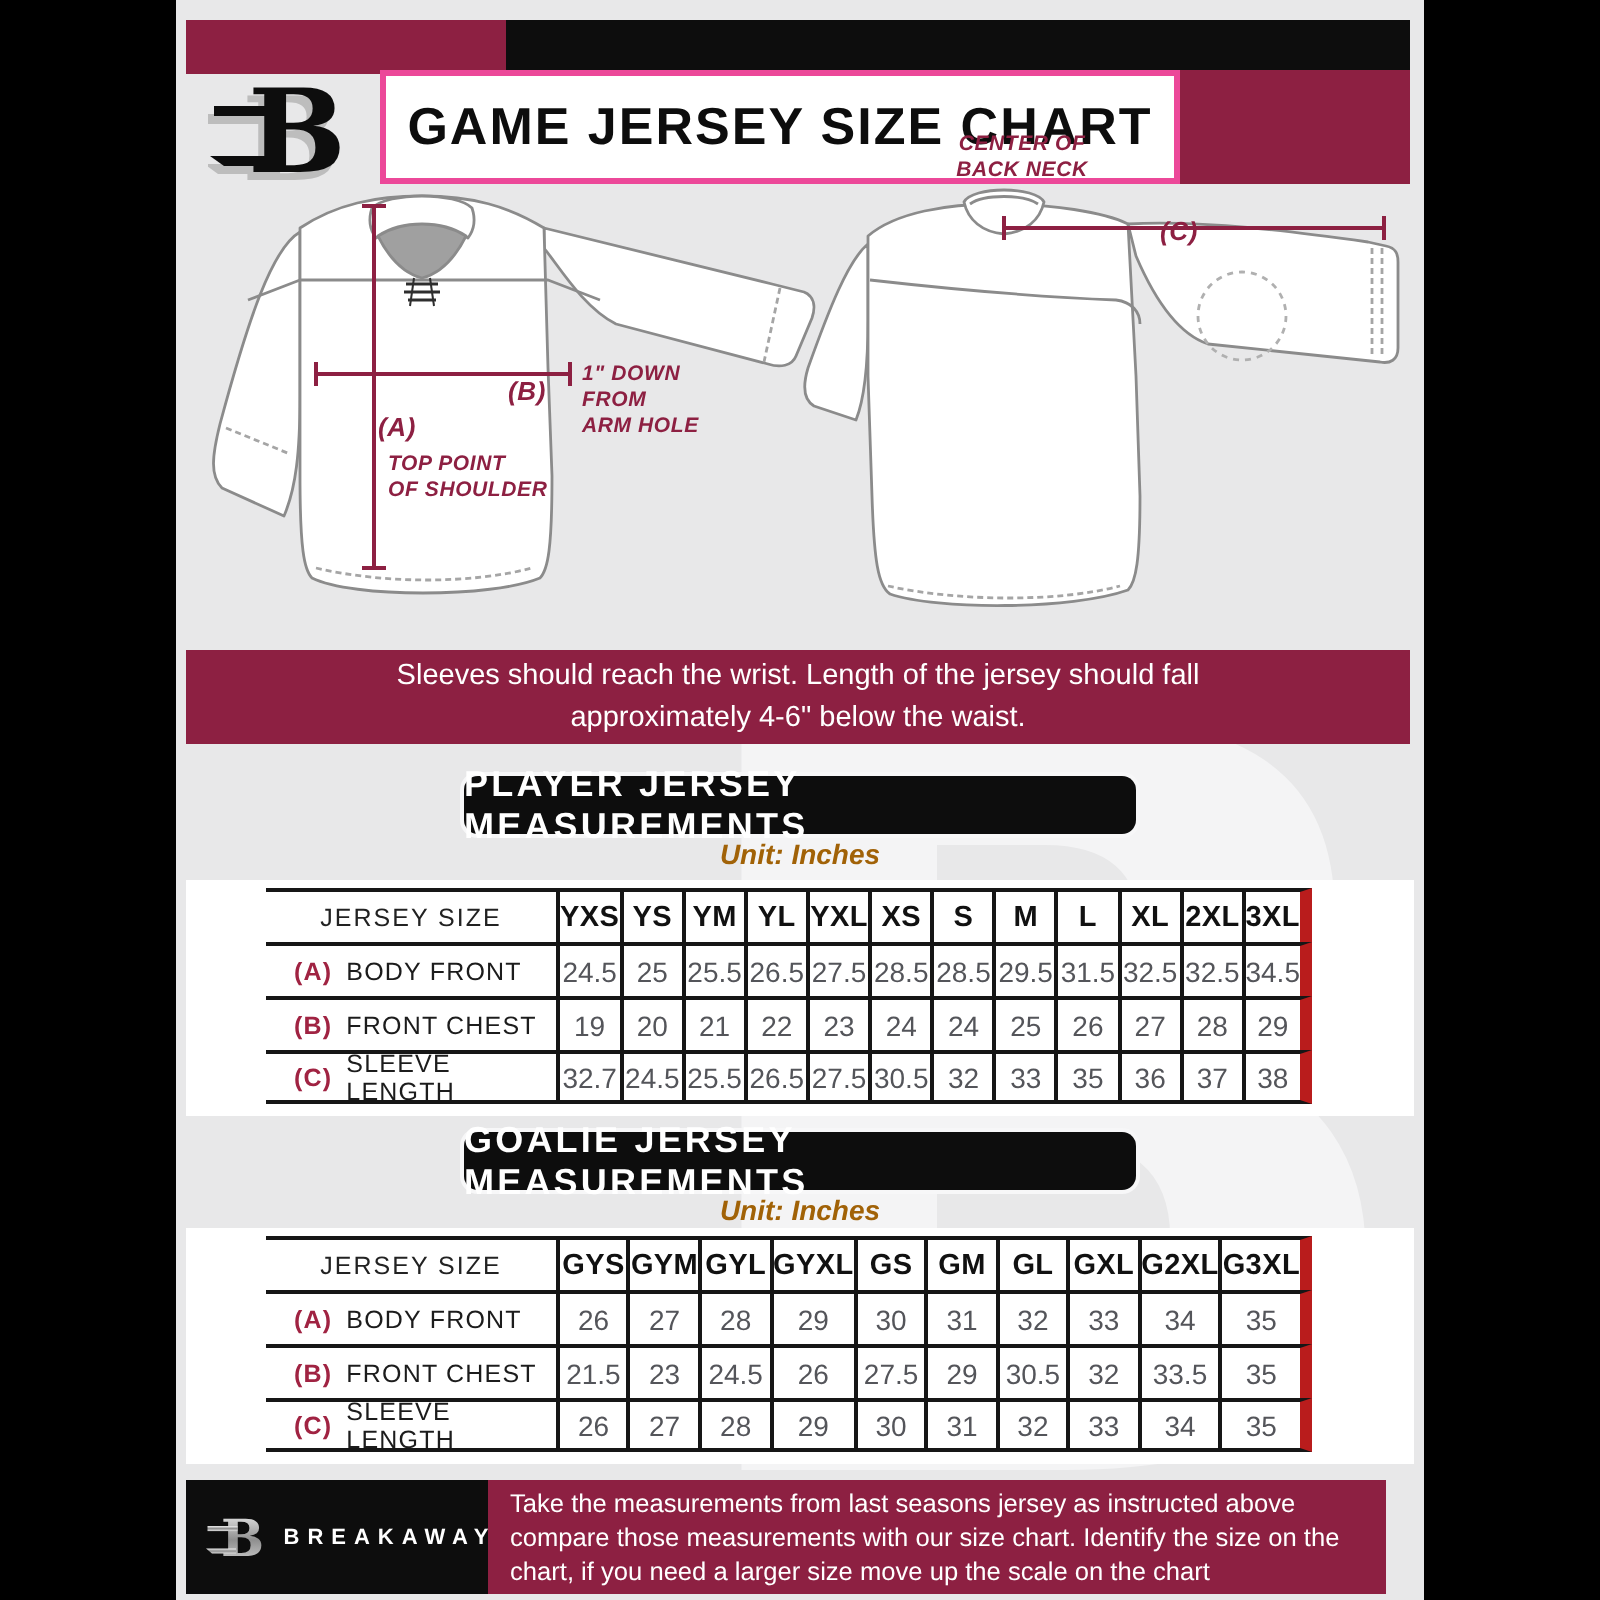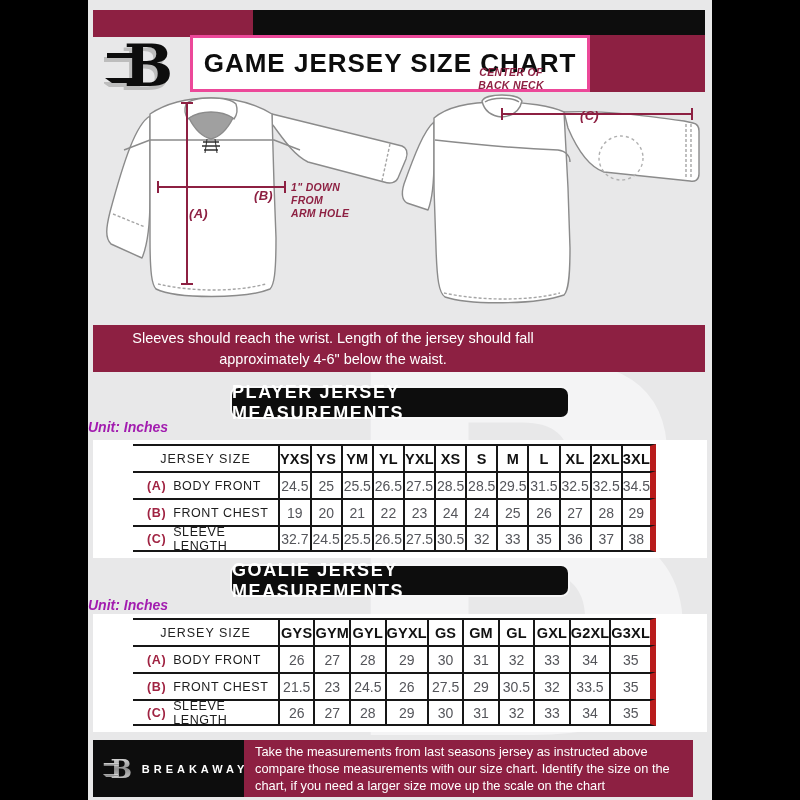--- a/index.html
+++ b/index.html
@@ -18,29 +18,29 @@
   .title-maroon{position:absolute;left:502px;top:35px;width:115px;height:57px;background:#8d2042;}
   .logo-top{position:absolute;left:16px;top:28px;}
   
   .diagram-svg{position:absolute;left:0;top:88px;}
   .ann{position:absolute;color:#8d2042;font-style:italic;font-weight:bold;
        font-size:10.5px;line-height:1.22;white-space:pre-line;letter-spacing:.3px;}
   .ann.big{font-size:13px;font-style:italic;}
   .ann.center{text-align:center;}
   
   .notice{position:absolute;left:5px;top:325px;width:612px;height:47px;background:#8d2042;
-          color:#fff;display:flex;align-items:center;text-align:center;
+          color:#fff;display:flex;align-items:center;justify-content:center;text-align:center;
           font-size:14.5px;line-height:1.4;}
   .notice span{display:block;max-width:480px;}
   
   .pill{position:absolute;left:144px;width:336px;height:29px;background:#0d0d0d;border-radius:7px;
         color:#fff;display:flex;align-items:center;justify-content:flex-end;font-weight:bold;
         font-size:18px;letter-spacing:1.6px;box-shadow:0 0 0 2px #f7f7f8;}
-  .unit{position:absolute;left:0;width:624px;font-weight:bold;font-style:italic;
-        font-size:14px;color:#a21caf;}
+  .unit{position:absolute;left:0;width:624px;text-align:center;font-weight:bold;font-style:italic;
+        font-size:14px;color:#a16207;}
   
   .panel{position:absolute;left:5px;width:614px;height:118px;background:#fff;}
   .size-table{position:absolute;left:45px;width:523px;display:grid;grid-auto-rows:27px;}
   .cell{box-sizing:border-box;border-top:2px solid #161616;display:flex;align-items:center;
         justify-content:center;font-size:14px;background:#fff;}
   .cell.bot{border-bottom:2px solid #161616;}
   .cell.num{border-left:2px solid #161616;}
   .cell.numlast{border-right:6px solid #b91c1c;}
   .cell.sizehead{font-weight:bold;color:#111;font-size:14.5px;letter-spacing:.2px;}
   .cell.val{color:#54555a;}
@@ -129,20 +129,22 @@
   </svg>
 
   <div class="ann center" style="left:378px;top:66px;width:90px;">CENTER OF
 BACK NECK</div>
   <div class="ann big" style="left:492px;top:108px;">(C)</div>
   <div class="ann big" style="left:166px;top:188px;">(B)</div>
   <div class="ann" style="left:203px;top:181px;width:80px;">1" DOWN
 FROM
 ARM HOLE</div>
   <div class="ann big" style="left:101px;top:206px;">(A)</div>
+  <div class="ann" style="left:106px;top:226px;width:110px;">TOP POINT
+OF SHOULDER</div>
 
   <div class="notice">
     <span>Sleeves should reach the wrist. Length of the jersey should fall approximately 4-6" below the waist.</span>
   </div>
 
   <div class="pill" style="top:388px;">
     <span>PLAYER JERSEY MEASUREMENTS</span>
   </div>
   <div class="unit" style="top:419px;">Unit: Inches</div>
   <div class="panel" style="top:440px;"></div>

